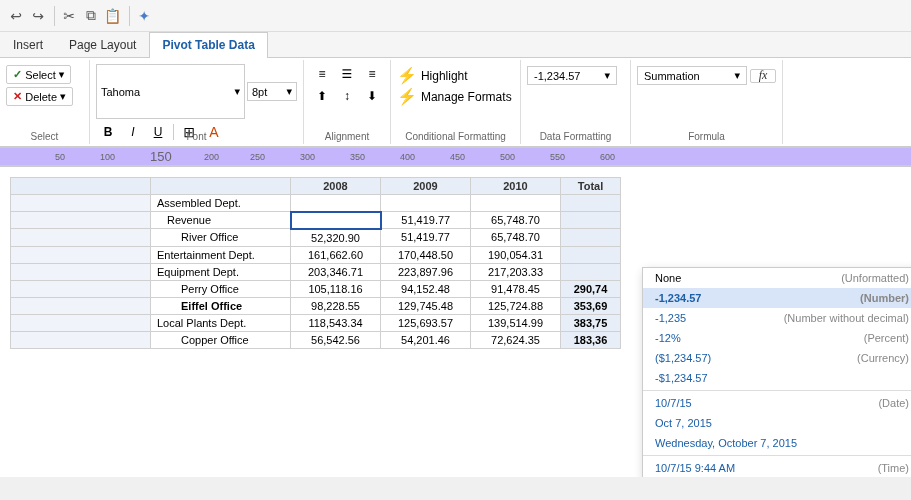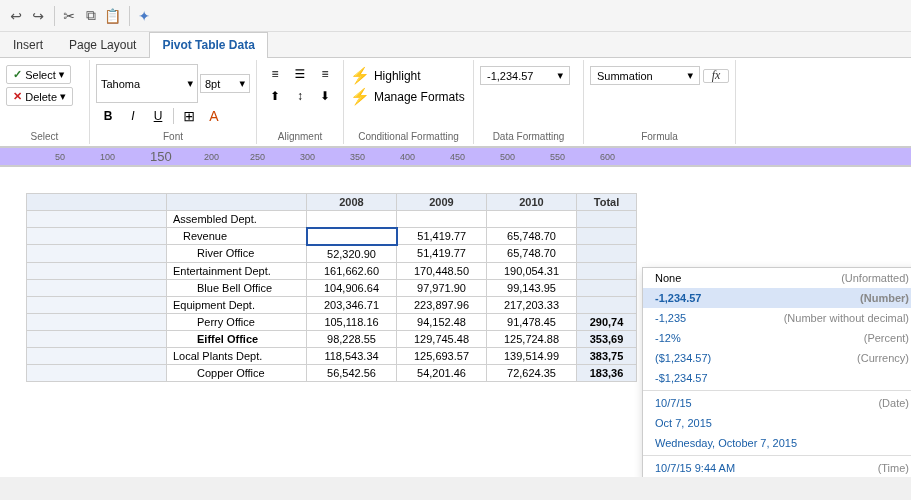--- a/index.html
+++ b/index.html
@@ -21,21 +21,21 @@
     
     .ribbon-content { display: flex; background: #fff; border-bottom: 2px solid #ccc; padding: 2px 0; height: 90px; }
     .ribbon-group { display: flex; flex-direction: column; padding: 2px 6px; border-right: 1px solid #ddd; min-width: 60px; position: relative; }
     .ribbon-group-label { font-size: 10px; color: #666; text-align: center; position: absolute; bottom: 2px; left: 0; right: 0; }
     .ribbon-group-content { display: flex; align-items: flex-start; flex: 1; gap: 2px; padding-bottom: 14px; padding-top: 2px; }
 
     .ribbon-small-btn { display: flex; align-items: center; gap: 3px; padding: 2px 6px; cursor: pointer; border: 1px solid #ccc; border-radius: 2px; font-size: 11px; background: #fff; margin: 1px 0; }
     .ribbon-small-btn .check-icon { color: #2a7a2a; font-weight: bold; }
     .ribbon-small-btn .x-icon { color: #cc2222; font-weight: bold; }
 
-    .font-selector { display: flex; align-items: center; border: 1px solid #ccc; background: #fff; padding: 12px 4px; font-size: 11px; width: 102px; cursor: pointer; justify-content: space-between; }
+    .font-selector { display: flex; align-items: center; border: 1px solid #ccc; background: #fff; padding: 20px 4px; font-size: 11px; width: 149px; cursor: pointer; justify-content: space-between; }
     .size-selector { display: flex; align-items: center; border: 1px solid #ccc; background: #fff; padding: 2px 4px; font-size: 11px; width: 50px; cursor: pointer; justify-content: space-between; }
 
     .format-btn { display: inline-flex; align-items: center; justify-content: center; width: 24px; height: 22px; border: 1px solid transparent; cursor: pointer; font-size: 12px; border-radius: 2px; }
     .format-btn.bold { font-weight: bold; }
     .format-btn.italic { font-style: italic; }
     .format-btn.underline { text-decoration: underline; }
 
     .align-btn { display: inline-flex; align-items: center; justify-content: center; width: 24px; height: 20px; border: 1px solid transparent; cursor: pointer; border-radius: 2px; }
 
     
@@ -50,21 +50,21 @@
     .main-area { display: flex; background: #fff; height: calc(500px - 190px); overflow: hidden; }
 
     
     .pivot-table { border-collapse: collapse; font-size: 11px; width: 100%; }
     .pivot-table td, .pivot-table th { border: 1px solid #d0d0d0; padding: 2px 6px; white-space: nowrap; }
     .pivot-table .header-row td { background: #e8eef7; font-weight: bold; text-align: center; color: #333; }
     .pivot-table .total-col { background: #e8eef7; font-weight: bold; }
     .pivot-table td.num { text-align: center; }
     .pivot-table td.selected { border: 2px solid #2255aa !important; }
 
-    .table-container { overflow: auto; height: 100%; padding: 26px; }
+    .table-container { overflow: auto; height: 100%; padding: 10px; }
 
     
     .dropdown-overlay { position: absolute; top: 100px; left: 642px; width: 280px; background: #fff; border: 1px solid #ccc; box-shadow: 2px 4px 10px rgba(0,0,0,0.2); z-index: 100; }
     .dropdown-item { padding: 4px 12px; cursor: pointer; display: flex; justify-content: space-between; font-size: 11px; }
     .dropdown-item.selected { color: #1a5fa8; font-weight: bold; }
     .dropdown-item .left-val { color: #1a5fa8; }
     .dropdown-item .right-label-paren { color: #888; }
 
     .separator-h { height: 1px; background: #ddd; margin: 2px 0; }
 
@@ -260,28 +260,20 @@
       <tr>
         <td class="row-num"></td>
         <td class="dept-row col-label">Entertainment Dept.</td>
         <td class="dept-row num">161,662.60</td>
         <td class="dept-row num">170,448.50</td>
         <td class="dept-row num">190,054.31</td>
         <td class="dept-row total-col"></td>
       </tr>
 
 
-      <tr>
-        <td class="row-num"></td>
-        <td class="office-row col-label" style="padding-left:30px;">Blue Bell Office</td>
-        <td class="office-row num">104,906.64</td>
-        <td class="office-row num">97,971.90</td>
-        <td class="office-row num">99,143.95</td>
-        <td class="office-row total-col"></td>
-      </tr>
 
       <tr>
         <td class="row-num"></td>
         <td class="dept-row col-label">Equipment Dept.</td>
         <td class="dept-row num">203,346.71</td>
         <td class="dept-row num">223,897.96</td>
         <td class="dept-row num">217,203.33</td>
         <td class="dept-row total-col"></td>
       </tr>
 

